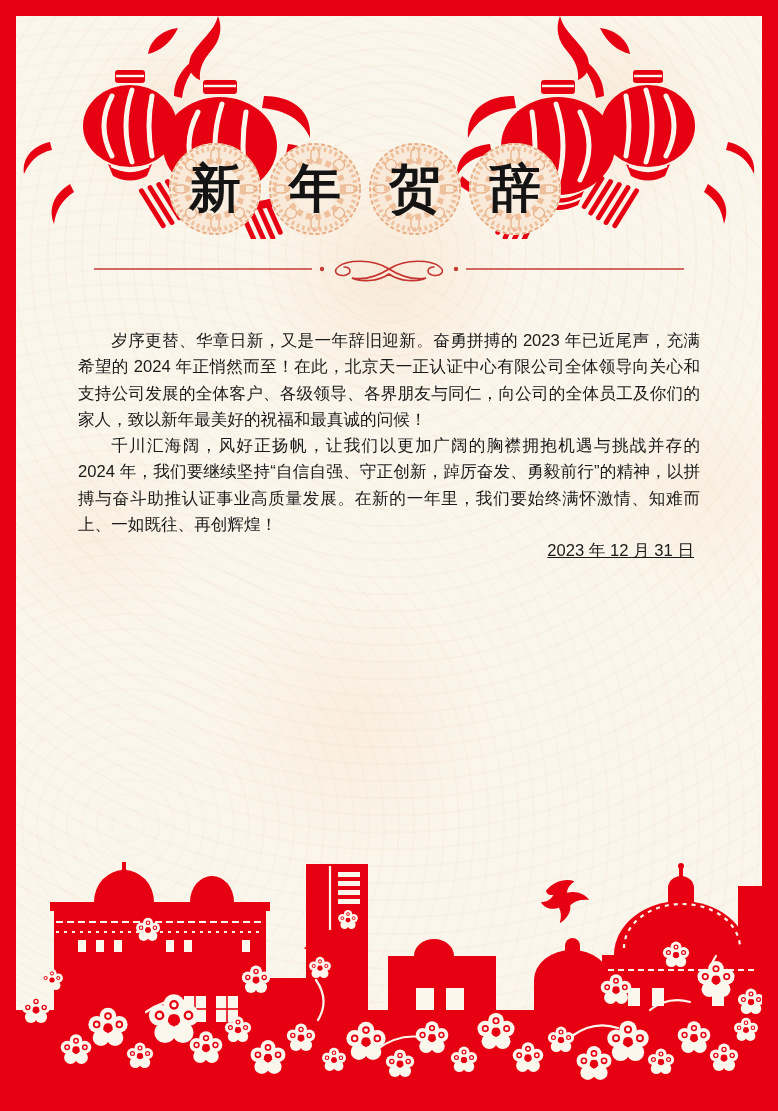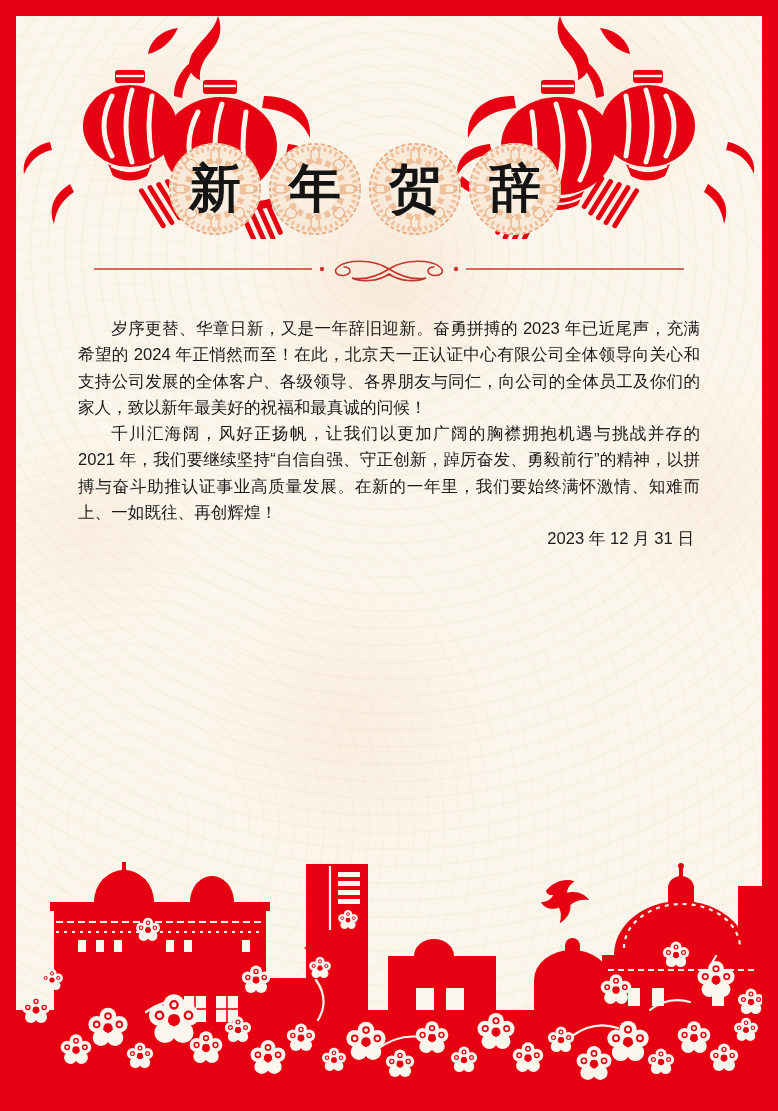--- a/index.html
+++ b/index.html
@@ -33,27 +33,27 @@
   }
   .medallion { position:relative; width:94px; height:94px; }
   .medallion svg { position:absolute; inset:0; }
   .med-char {
     position:absolute; inset:0; display:flex; align-items:center; justify-content:center;
     font-family:"Liberation Serif","DejaVu Serif",serif; font-weight:700;
     font-size:52px; color:#141414; line-height:1;
   }
   .divider { position:absolute; top:254px; left:94px; z-index:6; }
   .content {
-    position:absolute; top:316px; left:78px; width:622px; z-index:6;
+    position:absolute; top:328px; left:78px; width:622px; z-index:6;
     color:#1a1a1a; font-size:16.6px; line-height:26.3px;
     text-align:justify; text-justify:inter-ideograph;
   }
   .content p { margin:0; text-indent:2em; }
   .content p.date {
-    text-align:right; text-indent:0; padding-right:6px;
+    text-align:right; text-indent:0; padding-right:6px;text-decoration:underline;
   }
   .cityscape { position:absolute; left:16px; bottom:16px; z-index:8; }
   .defs-holder { position:absolute; width:0; height:0; overflow:hidden; }
 </style>
 </head>
 <body>
 
 <svg class="defs-holder" aria-hidden="true">
   <defs>
 
@@ -191,21 +191,21 @@
     <circle cx="362" cy="15" r="2.2" fill="#c63a35"></circle>
     <g fill="none" stroke="#c6342f" stroke-width="1.6" stroke-linecap="round">
       <path d="M295,15 C278,4 252,6 244,13 C238,18 244,23 252,21 C258,19 257,13 250,13"></path>
       <path d="M295,15 C312,4 338,6 346,13 C352,18 346,23 338,21 C332,19 333,13 340,13"></path>
       <path d="M295,15 C284,22 270,26 258,24 C266,28 284,28 295,20 C306,28 324,28 332,24 C320,26 306,22 295,15"></path>
     </g>
   </svg>
 
   <div class="content">
     <p>岁序更替、华章日新，又是一年辞旧迎新。奋勇拼搏的 2023 年已近尾声，充满希望的 2024 年正悄然而至！在此，北京天一正认证中心有限公司全体领导向关心和支持公司发展的全体客户、各级领导、各界朋友与同仁，向公司的全体员工及你们的家人，致以新年最美好的祝福和最真诚的问候！</p>
-    <p>千川汇海阔，风好正扬帆，让我们以更加广阔的胸襟拥抱机遇与挑战并存的 2021 年，我们要继续坚持“自信自强、守正创新，踔厉奋发、勇毅前行”的精神，以拼搏与奋斗助推认证事业高质量发展。在新的一年里，我们要始终满怀激情、知难而上、一如既往、再创辉煌！</p>
+    <p>千川汇海阔，风好正扬帆，让我们以更加广阔的胸襟拥抱机遇与挑战并存的 2024 年，我们要继续坚持“自信自强、守正创新，踔厉奋发、勇毅前行”的精神，以拼搏与奋斗助推认证事业高质量发展。在新的一年里，我们要始终满怀激情、知难而上、一如既往、再创辉煌！</p>
     <p class="date">2023 年 12 月 31 日</p>
   </div>
 
   <svg class="cityscape" width="746" height="235" viewBox="0 0 746 235">
     <g fill="#e60012">
 
       <use href="#swallow" transform="translate(528,18) scale(1.05)"></use>
       <use href="#swallow" transform="translate(288,70) scale(0.9) scale(-1,1) translate(-43,0)"></use>
 
       <rect x="34" y="42" width="220" height="9"></rect>

